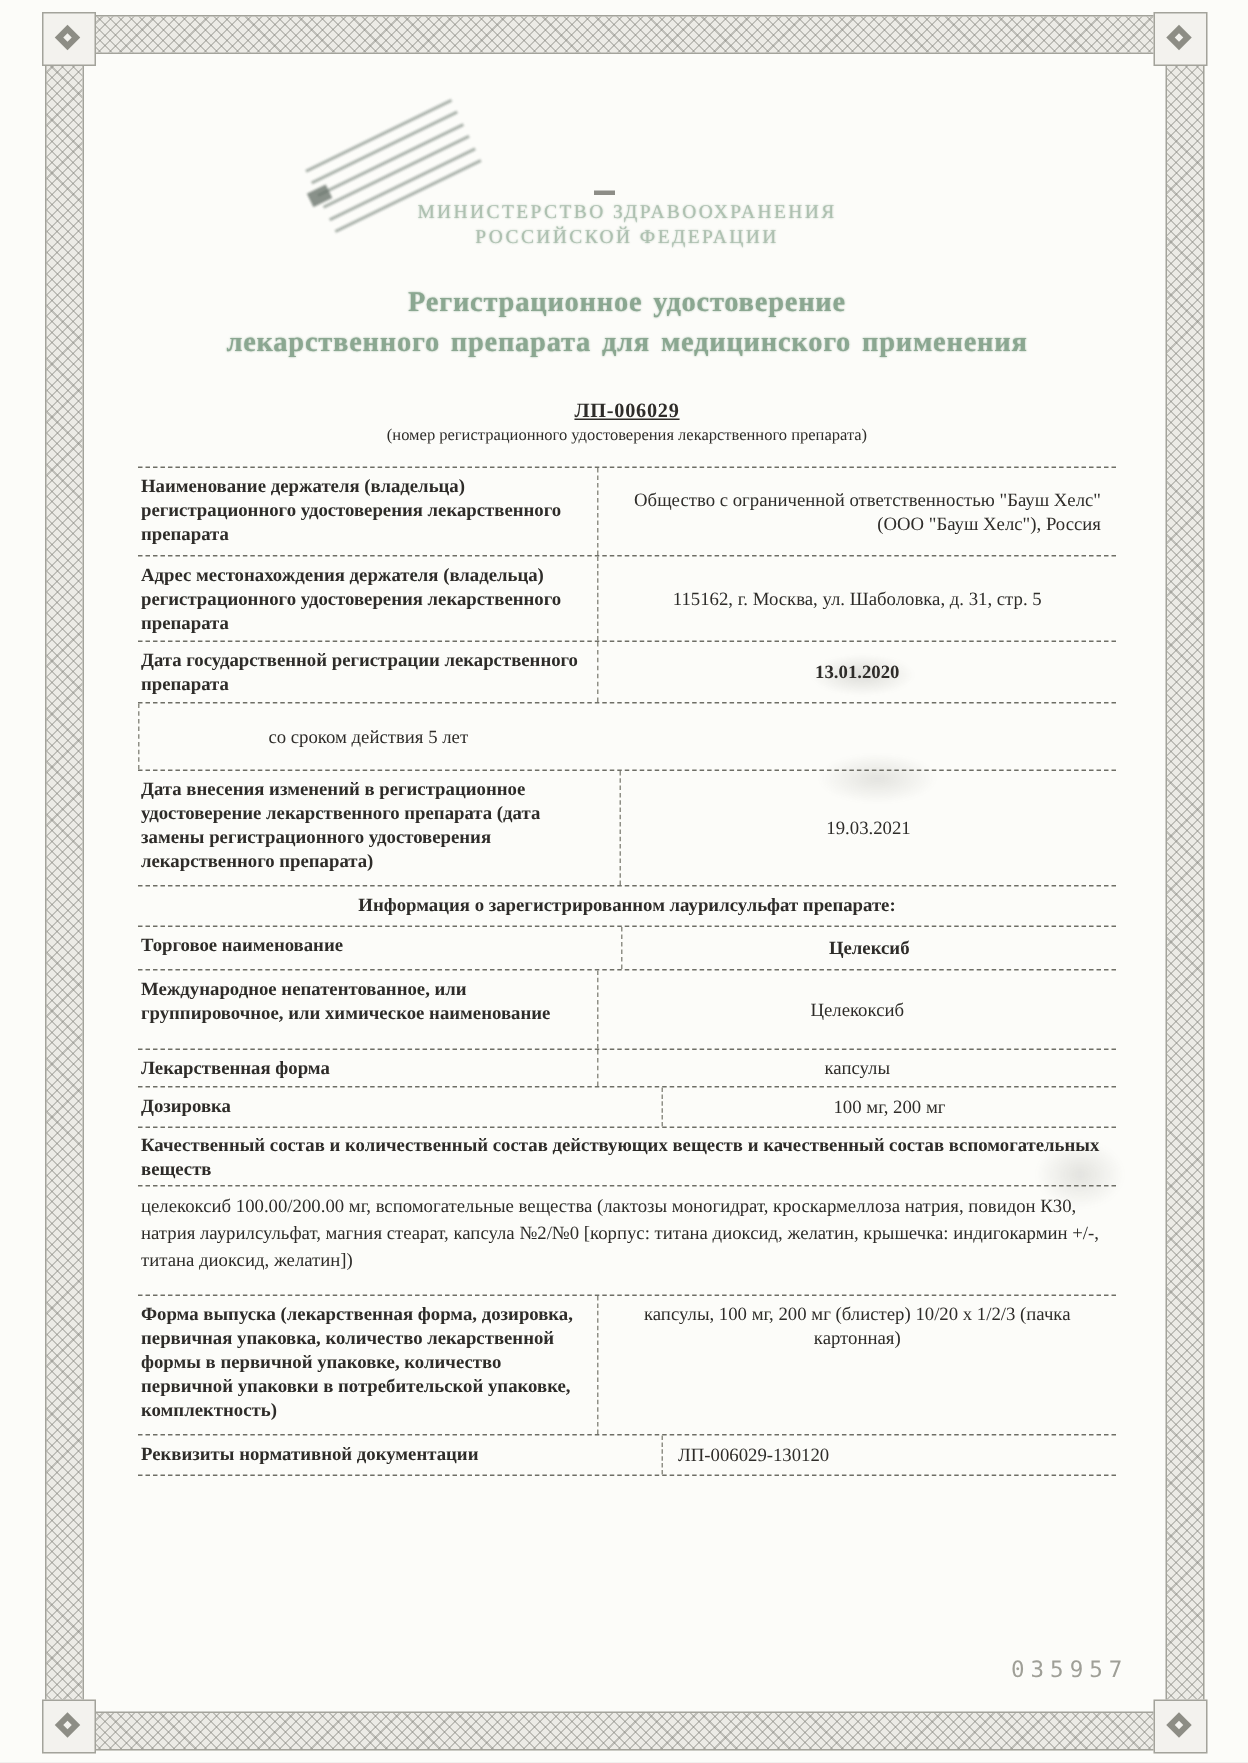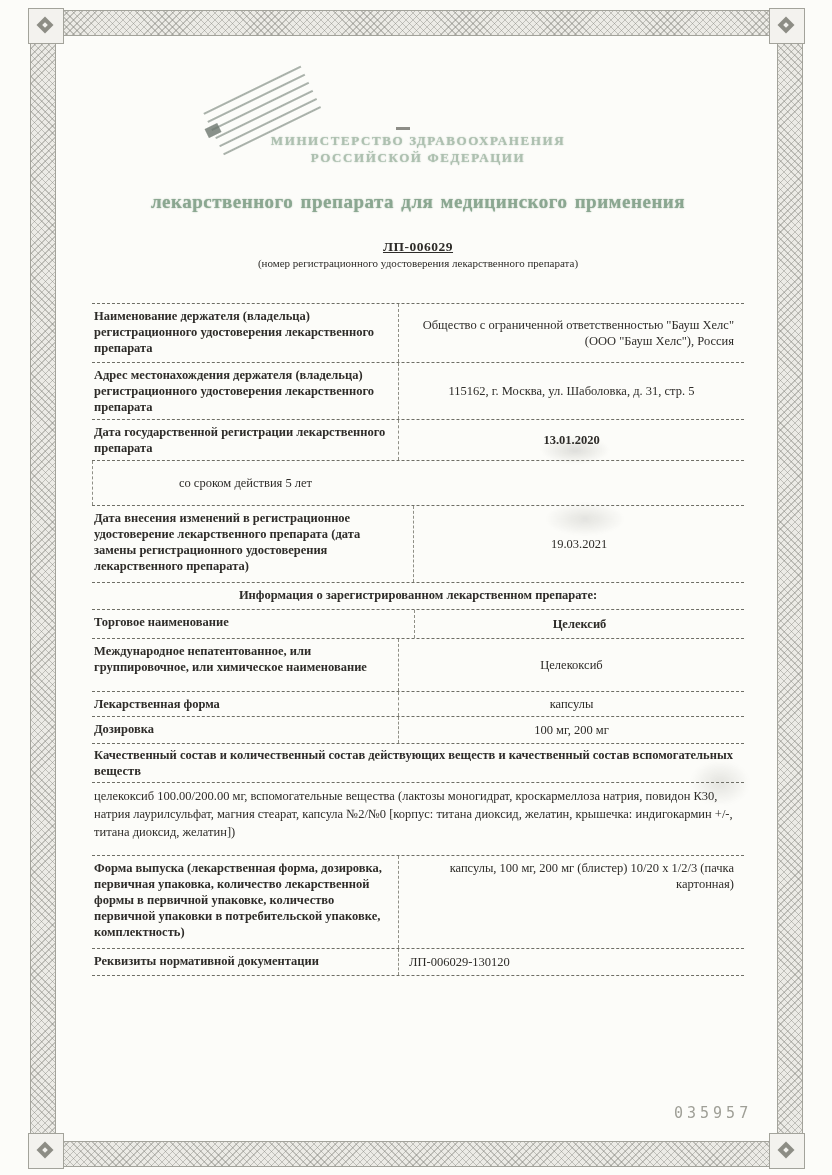--- a/index.html
+++ b/index.html
@@ -55,48 +55,48 @@
   .s1 { left:540px; top:436px; width:70px; height:28px;
         background:radial-gradient(ellipse, rgba(100,100,92,.20), rgba(0,0,0,0) 70%); filter:blur(1px); }
   .s2 { left:545px; top:502px; width:80px; height:34px;
         background:radial-gradient(ellipse, rgba(100,100,92,.16), rgba(0,0,0,0) 70%); filter:blur(1px); }
   .s3 { left:690px; top:760px; width:60px; height:46px;
         background:radial-gradient(ellipse, rgba(100,100,92,.16), rgba(0,0,0,0) 70%); filter:blur(1.5px); }
 
   
   .content { position:absolute; left:92px; top:0; width:652px; filter:blur(.25px); }
 
-  .ministry { margin-top:132px; text-align:center; color:#a0b6a4; font-weight:bold;
+  .ministry { margin-top:132px; text-align:center; color:#a0b6a4; font-weight:normal;
               font-size:13px; letter-spacing:1.6px; line-height:17px; opacity:.85;
               text-shadow:0 0 1.4px rgba(150,175,155,.9); }
   .doc-title { margin-top:22px; text-align:center; color:#7f9e86; font-weight:bold;
                font-size:19px; line-height:27px; letter-spacing:.5px; word-spacing:2px;
                opacity:.9; text-shadow:0 0 1.4px rgba(127,158,134,.9); }
   .reg-number { margin-top:24px; text-align:center; font-weight:bold; font-size:13.5px;
                 text-decoration:underline; letter-spacing:.5px; }
   .reg-caption { margin-top:2px; text-align:center; font-size:11px; }
 
-  .cert-table { margin-top:34px; border-top:1.2px dashed #6e6e66; border-bottom:1.2px dashed #6e6e66;
+  .cert-table { margin-top:15px; border-top:1.2px dashed #6e6e66; border-bottom:1.2px dashed #6e6e66;
                 font-size:12.5px; line-height:16px; }
   .trow { display:grid; grid-template-columns:306px 1fr; border-bottom:1.2px dashed #6e6e66; }
   .trow:last-child { border-bottom:none; }
   .cl { font-weight:bold; padding:4px 8px 4px 2px; }
   .cv { border-left:1px dashed #8f8f86; display:flex; align-items:center; justify-content:center;
         text-align:right; padding:4px 10px; }
   .v-bold { font-weight:bold; }
-  .v-left { justify-content:flex-start; text-align:right; }
+  .v-left { justify-content:flex-start; text-align:center; }
   .v-top  { align-items:flex-start; }
   .full { border-bottom:1.2px dashed #6e6e66; padding:3px 2px; }
   .info-hdr { text-align:center; font-weight:bold; min-height:18px; padding:4px 2px; }
   .comp-hdr { font-weight:bold; min-height:30px; }
   .comp-text { min-height:60px; line-height:18px; padding:4px 2px 8px 2px; }
 
   .h58 { min-height:58px; } .h52 { min-height:52px; } .h40 { min-height:40px; }
   .h44 { min-height:44px; } .h76 { min-height:76px;gap:15px; } .h28 { min-height:28px;gap:16px; }
-  .h24 { min-height:24px; } .h26 { min-height:26px; } .h92 { min-height:92px; }
+  .h24 { min-height:24px; } .h26 { min-height:26px;gap:43px; } .h92 { min-height:92px; }
 
   .serial { position:absolute; left:674px; top:1104px; font-family:"DejaVu Sans Mono", monospace;
             font-size:15px; letter-spacing:4px; color:#8f8f86; opacity:.85; filter:blur(.3px); }
 </style>
 </head>
 <body>
 
 <div class="page">
 
   <div class="frame">
@@ -114,20 +114,21 @@
   <div class="smudge s3"></div>
 
   <div class="content">
 
     <div class="ministry">
       <div>МИНИСТЕРСТВО ЗДРАВООХРАНЕНИЯ</div>
       <div>РОССИЙСКОЙ ФЕДЕРАЦИИ</div>
     </div>
 
     <div class="doc-title">
+      <div>Регистрационное удостоверение</div>
       <div>лекарственного препарата для медицинского применения</div>
     </div>
 
     <div class="reg-number">ЛП-006029</div>
     <div class="reg-caption">(номер регистрационного удостоверения лекарственного препарата)</div>
 
     <div class="cert-table">
 
       <div class="trow h58">
         <div class="cl">Наименование держателя (владельца) регистрационного удостоверения лекарственного препарата</div>
@@ -146,21 +147,21 @@
 
       <div class="trow h44">
         <div class="cv">со сроком действия 5 лет</div>
       </div>
 
       <div class="trow h76">
         <div class="cl">Дата внесения изменений в регистрационное удостоверение лекарственного препарата (дата замены регистрационного удостоверения лекарственного препарата)</div>
         <div class="cv">19.03.2021</div>
       </div>
 
-      <div class="full info-hdr">Информация о зарегистрированном лекарственном препарате:</div>
+      <div class="full info-hdr">Информация о зарегистрированном лаурилсульфат препарате:</div>
 
       <div class="trow h28">
         <div class="cl">Торговое наименование</div>
         <div class="cv v-bold">Целексиб</div>
       </div>
 
       <div class="trow h52">
         <div class="cl">Международное непатентованное, или группировочное, или химическое наименование</div>
         <div class="cv">Целекоксиб</div>
       </div>

